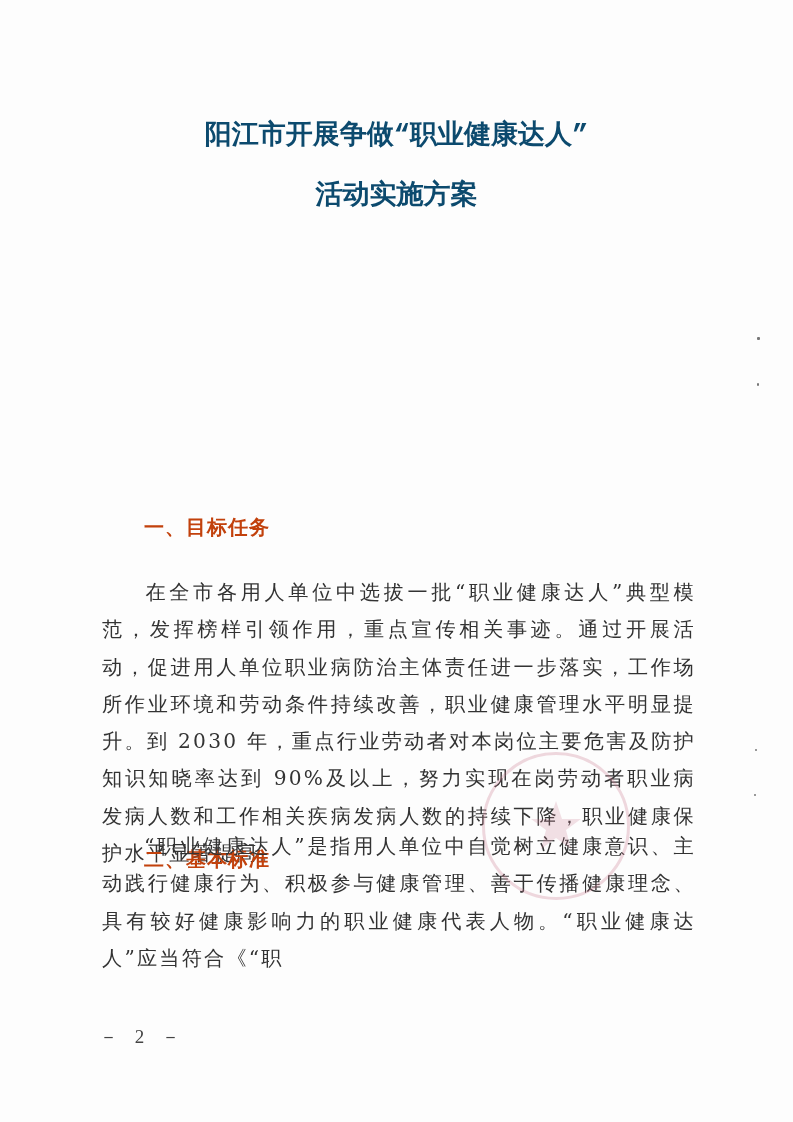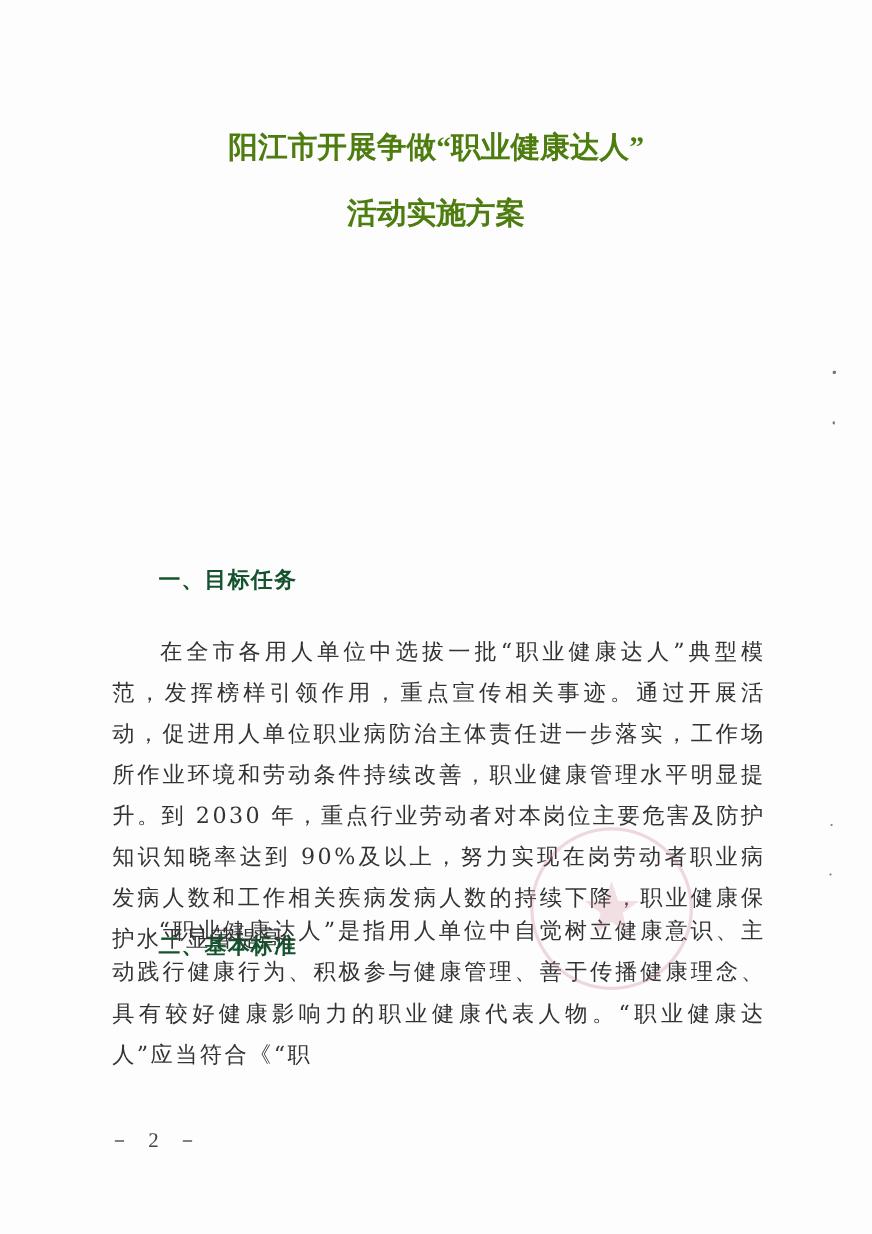--- a/index.html
+++ b/index.html
@@ -7,36 +7,36 @@
       width: 793px; height: 1122px;
       background: #fdfdfd;
       position: relative;
       overflow: hidden;
       font-family: "DejaVu Serif", "Liberation Serif", serif;
       color: #2b2b2b;
     }
     .page { position: absolute; left: 0; top: 0; width: 793px; height: 1122px; }
     .title {
       position: absolute; left: 0; width: 793px; text-align: center;
-      font-family: Liberation Serif, serif;
-      font-weight: bold; font-size: 27px; color: #4d7c0f; letter-spacing: 0px;
+      font-family: Liberation Mono, monospace;
+      font-weight: bold; font-size: 27px; color: #0c4a6e; letter-spacing: 0px;
     }
     .title.l1 { top: 116px; }
     .title.l2 { top: 176px; }
     .para {
       position: absolute; left: 102px; width: 594px;
       font-size: 20.2px; line-height: 37.3px; letter-spacing: 2.2px;
       text-align: justify; text-align-last: left;
       color: #333;
     }
     .para .indent { display: inline-block; width: 42px; }
     .heading {
       position: absolute; left: 144px;
       font-family: "DejaVu Sans", "Liberation Sans", sans-serif;
-      font-weight: bold; font-size: 20px; color: #14532d; letter-spacing: 1px;
+      font-weight: bold; font-size: 20px; color: #c2410c; letter-spacing: 1px;
     }
     .page-num {
       position: absolute; left: 99px; top: 1024px;
       font-family: "Liberation Serif", "DejaVu Serif", serif;
       font-size: 19px; color: #444; letter-spacing: 6px;
     }
     .stamp {
       position: absolute; left: 482px; top: 752px;
       width: 148px; height: 148px; border-radius: 50%;
       border: 3px solid rgba(200, 120, 140, 0.28);

